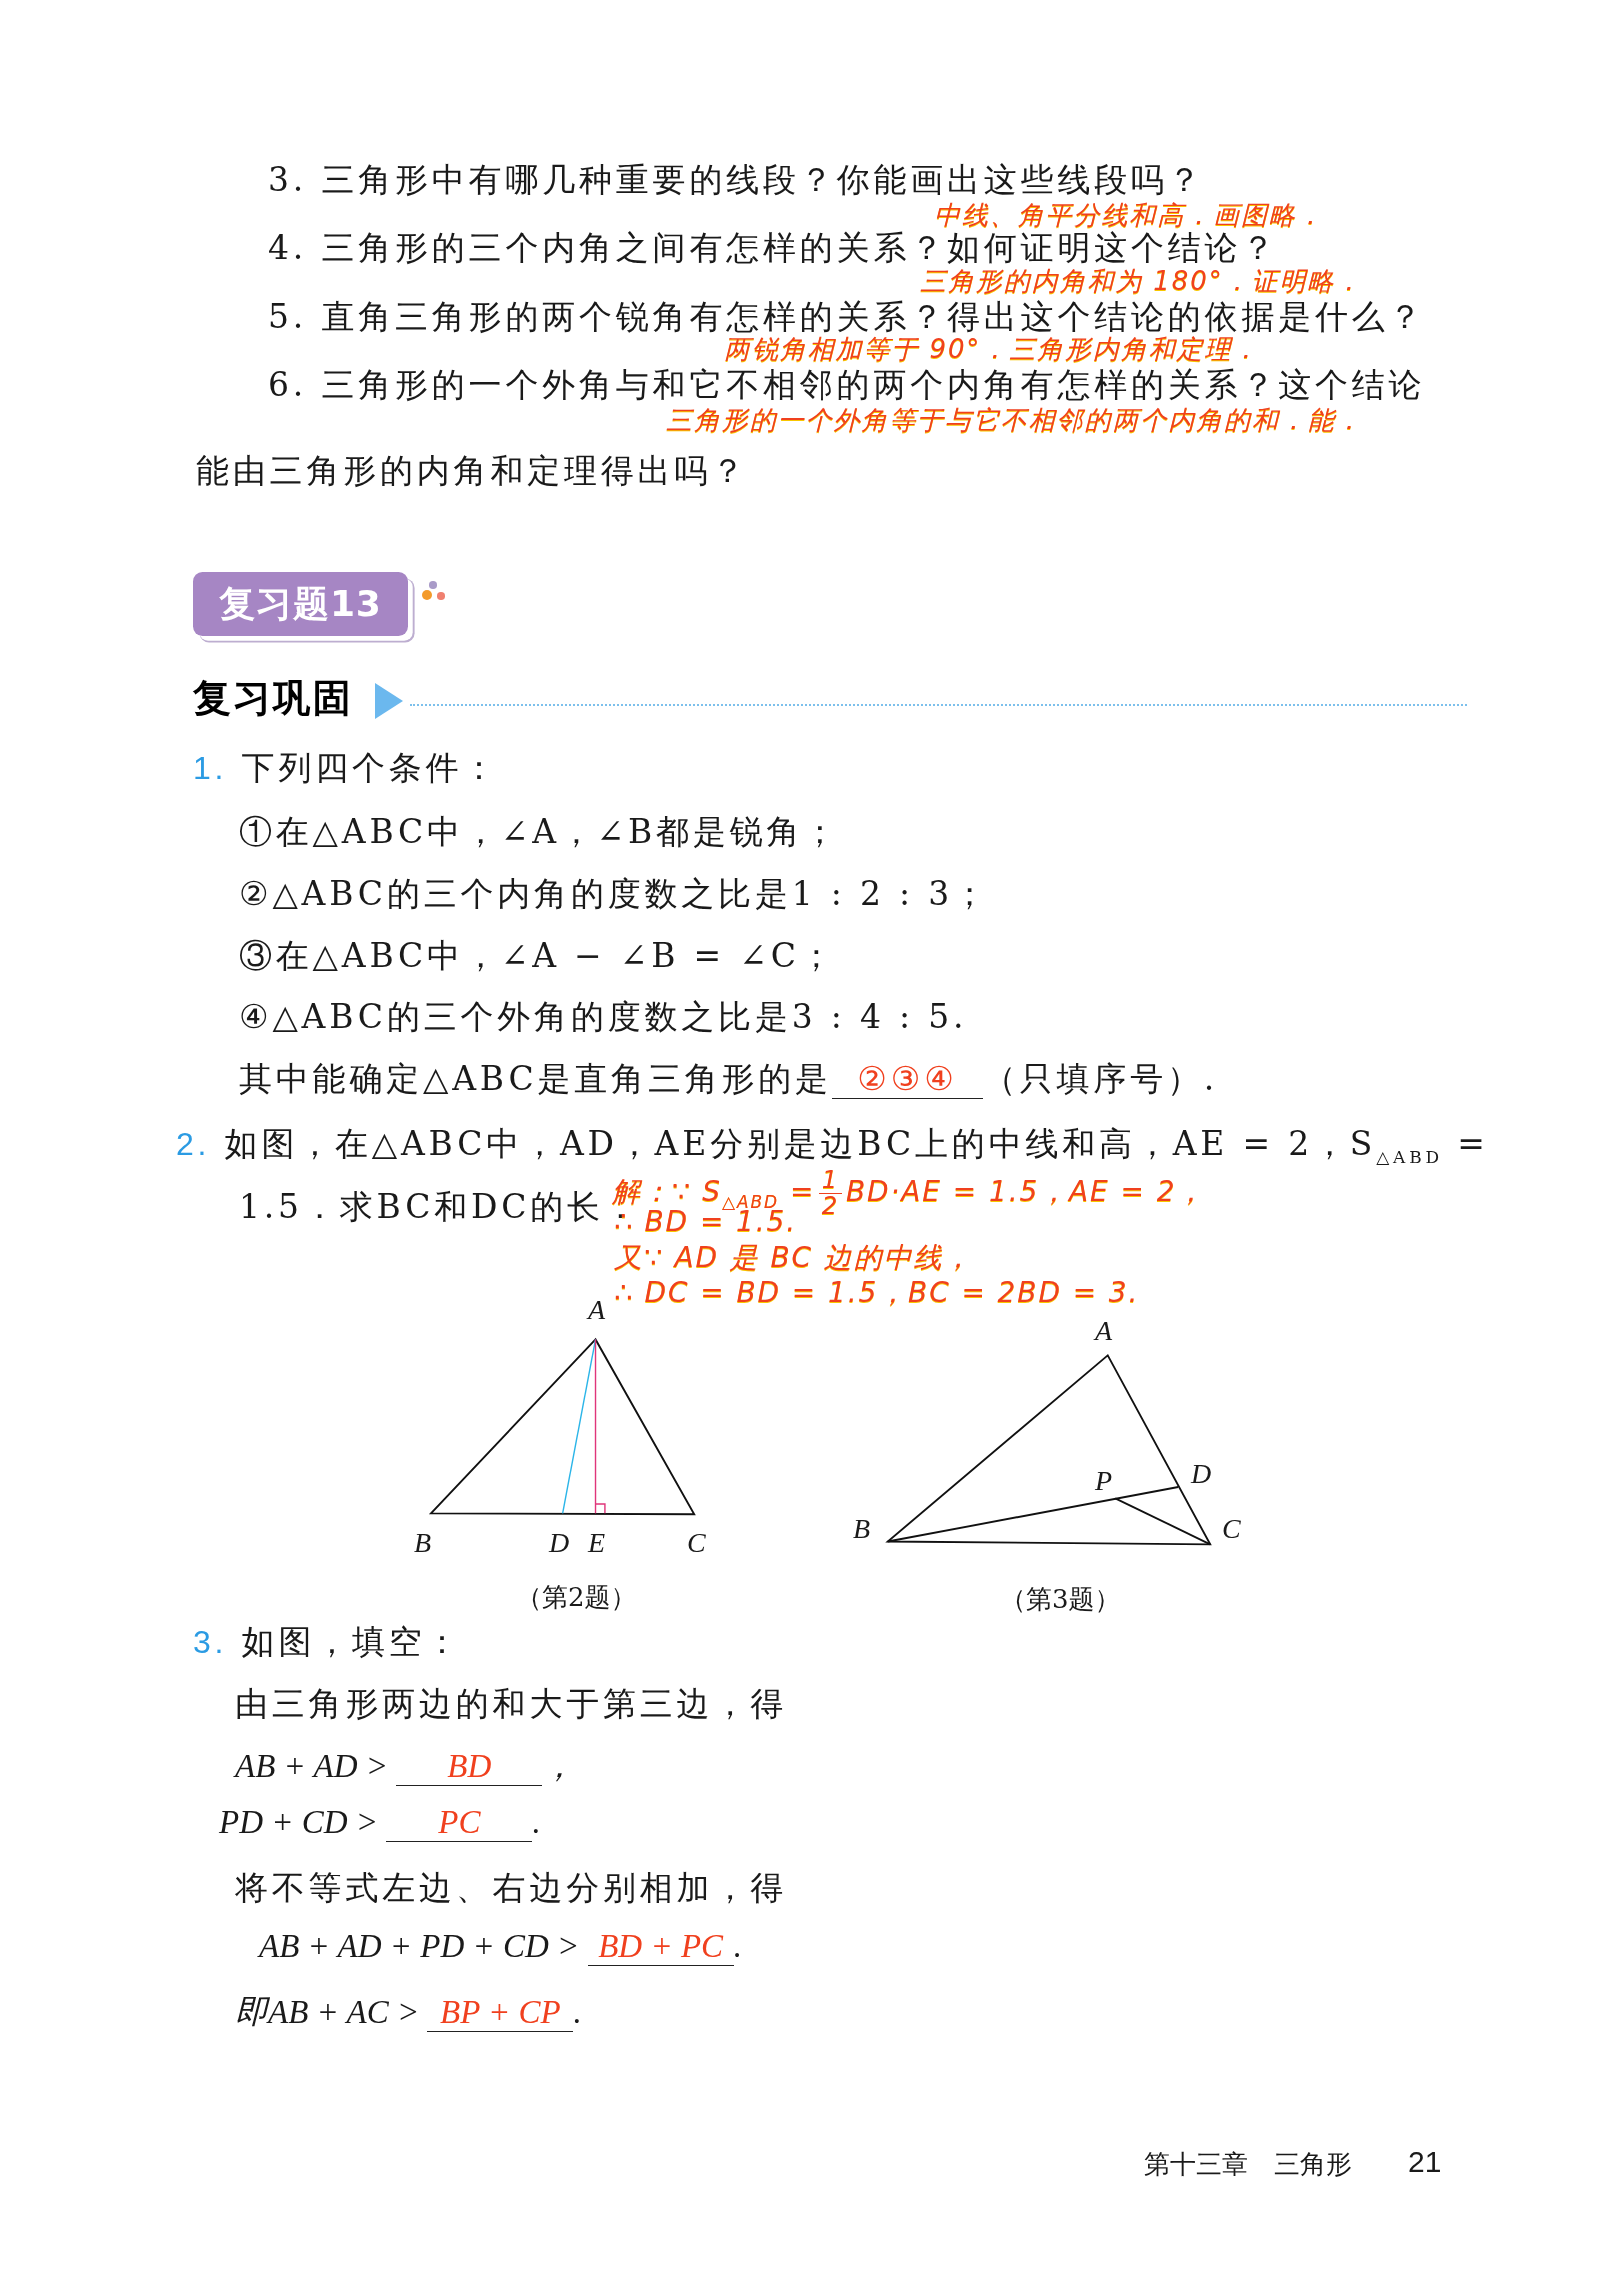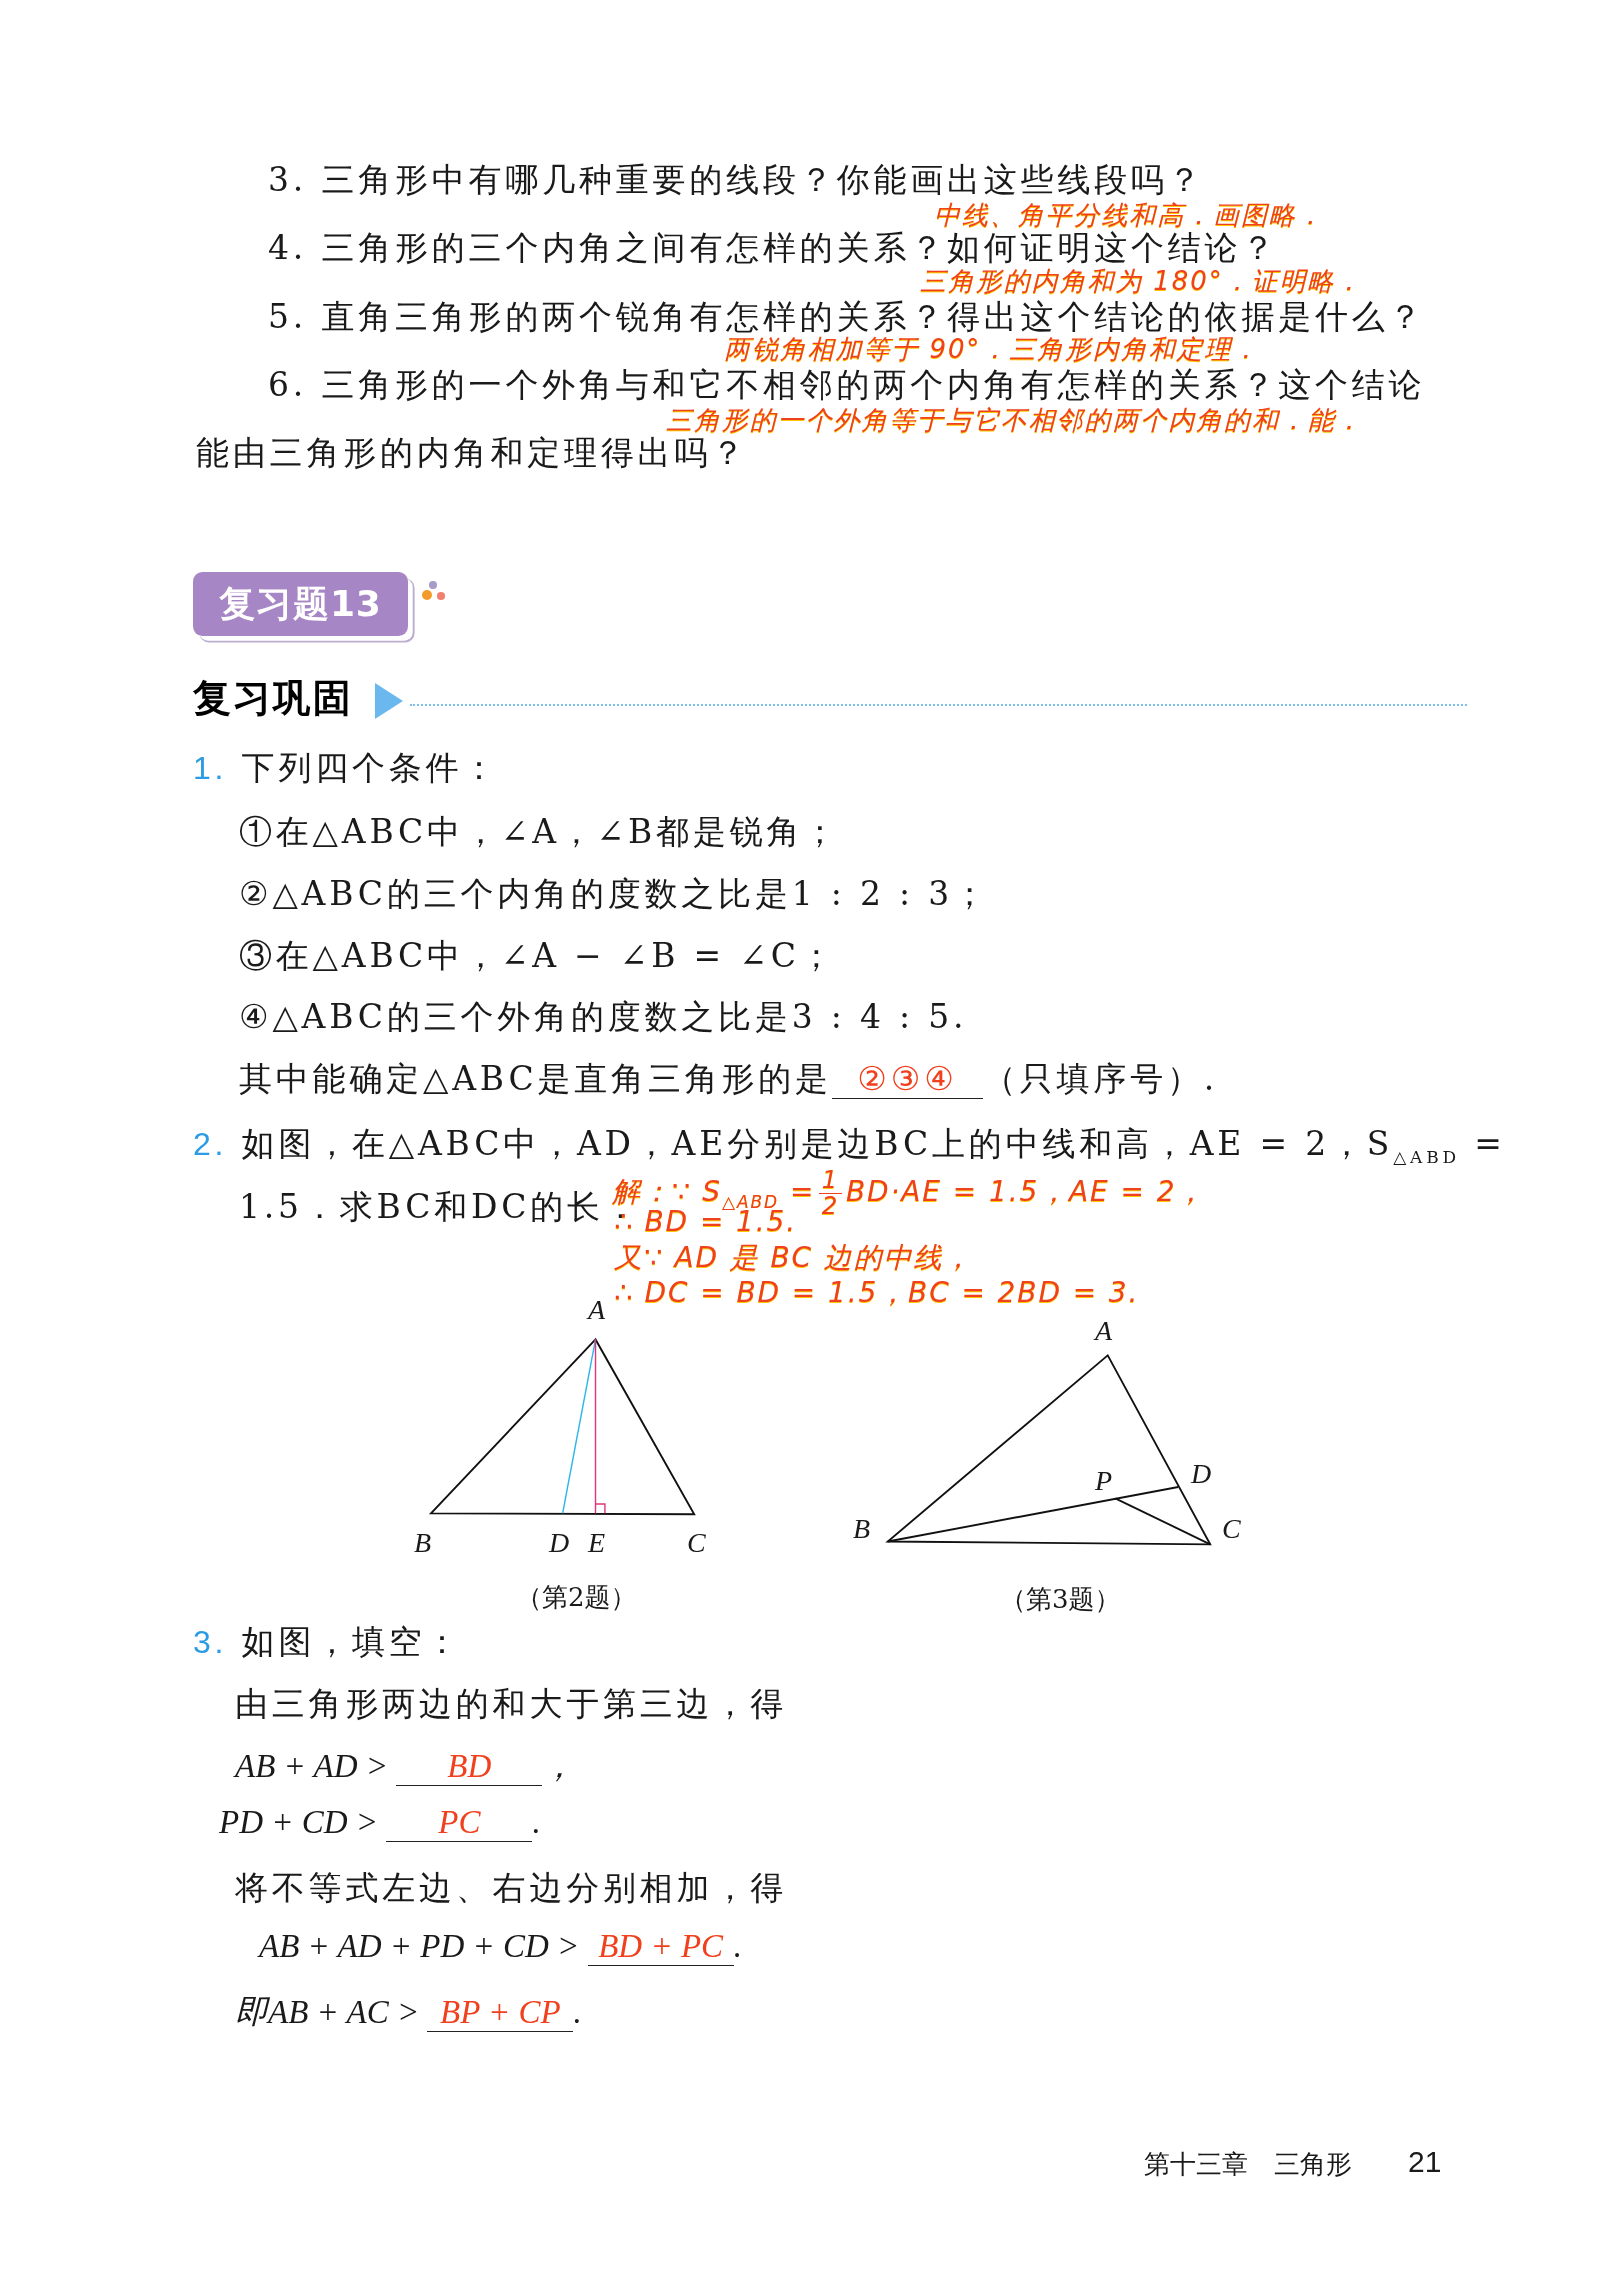--- a/index.html
+++ b/index.html
@@ -52,21 +52,21 @@
   <span>5.</span>
   <span>直角三角形的两个锐角有怎样的关系？得出这个结论的依据是什么？</span>
 </div>
 <div class="abs ann" style="left:724px;top:332px;">两锐角相加等于 90°．三角形内角和定理．</div>
 
 <div class="abs q" style="left:268px;top:363px;">
   <span>6.</span>
   <span>三角形的一个外角与和它不相邻的两个内角有怎样的关系？这个结论</span>
 </div>
 <div class="abs ann" style="left:666px;top:403px;">三角形的一个外角等于与它不相邻的两个内角的和．能．</div>
-<div class="abs q" style="left:196px;top:431px;">能由三角形的内角和定理得出吗？</div>
+<div class="abs q" style="left:196px;top:449px;">能由三角形的内角和定理得出吗？</div>
 
 <div class="abs badge">
   <span>复习题13</span>
 </div>
 <div class="dot" style="left:429px;top:581px;width:7.5px;height:7.5px;background:#a99bc8;"></div>
 <div class="dot" style="left:422px;top:590px;width:10.4px;height:10.4px;background:#f39a2a;"></div>
 <div class="dot" style="left:437px;top:592px;width:7.5px;height:7.5px;background:#f08070;"></div>
 
 <div class="abs section">复习巩固</div>
 <div class="abs arrow"></div>
@@ -77,21 +77,21 @@
   <span>下列四个条件：</span>
 </div>
 <div class="abs q" style="left:239px;top:810px;">①在△ABC中，∠A，∠B都是锐角；</div>
 <div class="abs q" style="left:239px;top:872px;text-align:center;">②△ABC的三个内角的度数之比是1 : 2 : 3；</div>
 <div class="abs q" style="left:239px;top:934px;">③在△ABC中，∠A − ∠B = ∠C；</div>
 <div class="abs q" style="left:239px;top:995px;">④△ABC的三个外角的度数之比是3 : 4 : 5.</div>
 <div class="abs q" style="left:239px;top:1057px;">
   <span>其中能确定△ABC是直角三角形的是</span><span class="blank" style="width:151px;"><span class="circ">②③④</span></span><span>（只填序号）.</span>
 </div>
 
-<div class="abs q" style="left:193px;top:1122px;">
+<div class="abs q" style="left:176px;top:1122px;">
   <span class="num-blue">2.</span>
   <span>如图，在△ABC中，AD，AE分别是边BC上的中线和高，AE = 2，S</span><sub>△ABD</sub>
   <span>=</span>
 </div>
 <div class="abs q" style="left:239px;top:1185px;">1.5．求BC和DC的长．</div>
 
 <div class="abs ann" style="left:612px;top:1168px;font-size:28px;">
   <span>解：∵ S</span><sub>△ABD</sub>
   <span>=</span><span class="frac"><span class="n">1</span><span>2</span></span><span>BD·AE = 1.5，AE = 2，</span>
 </div>

